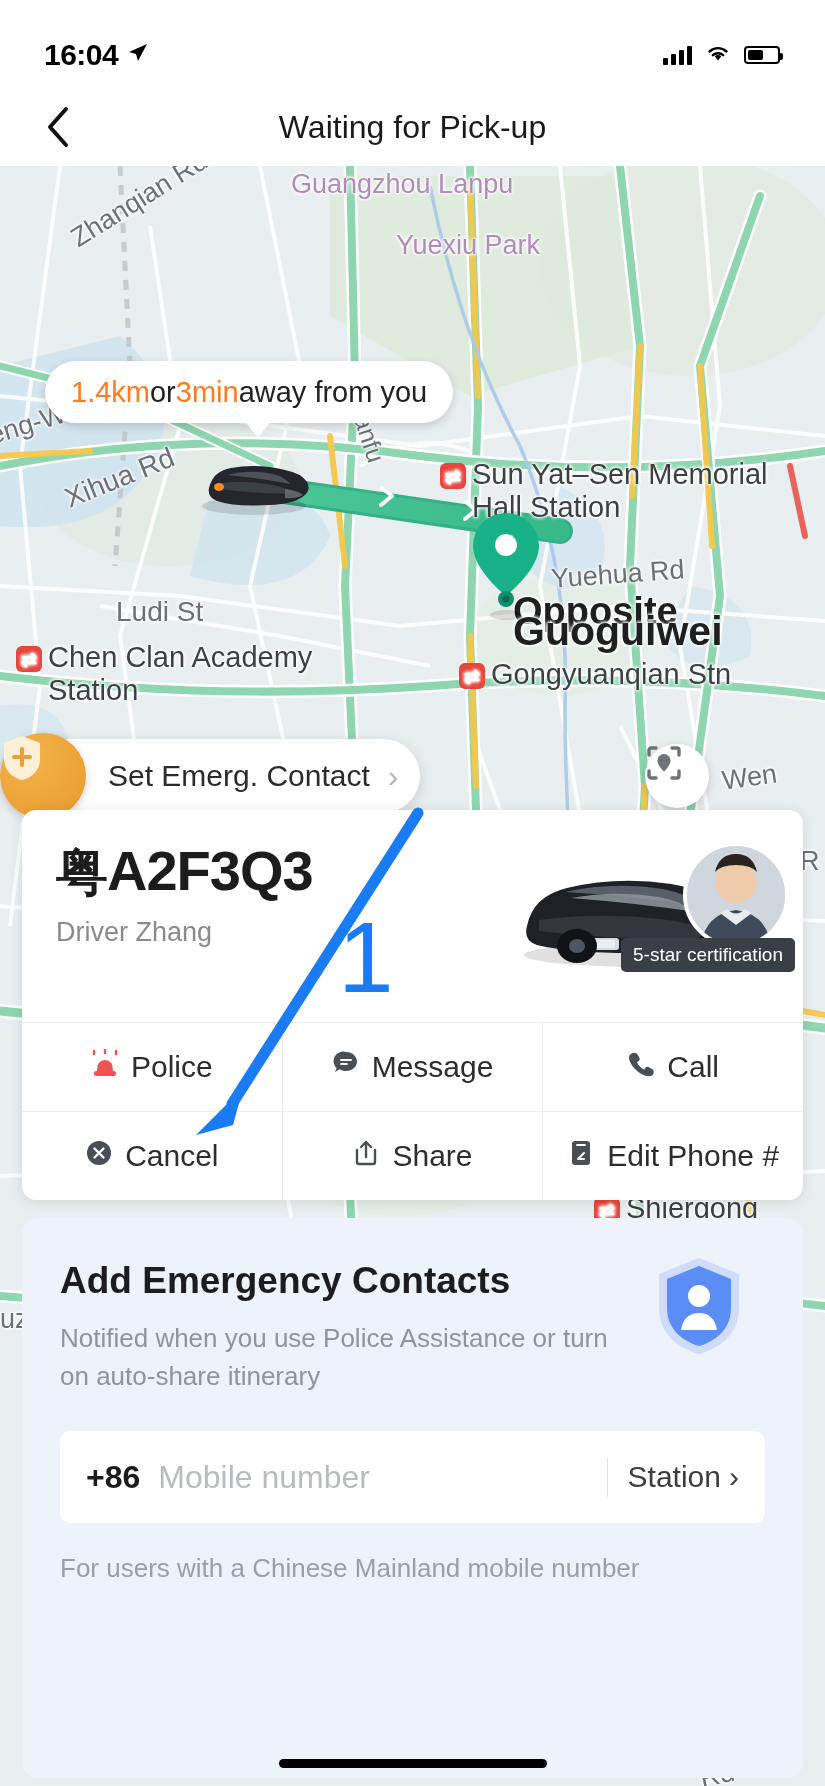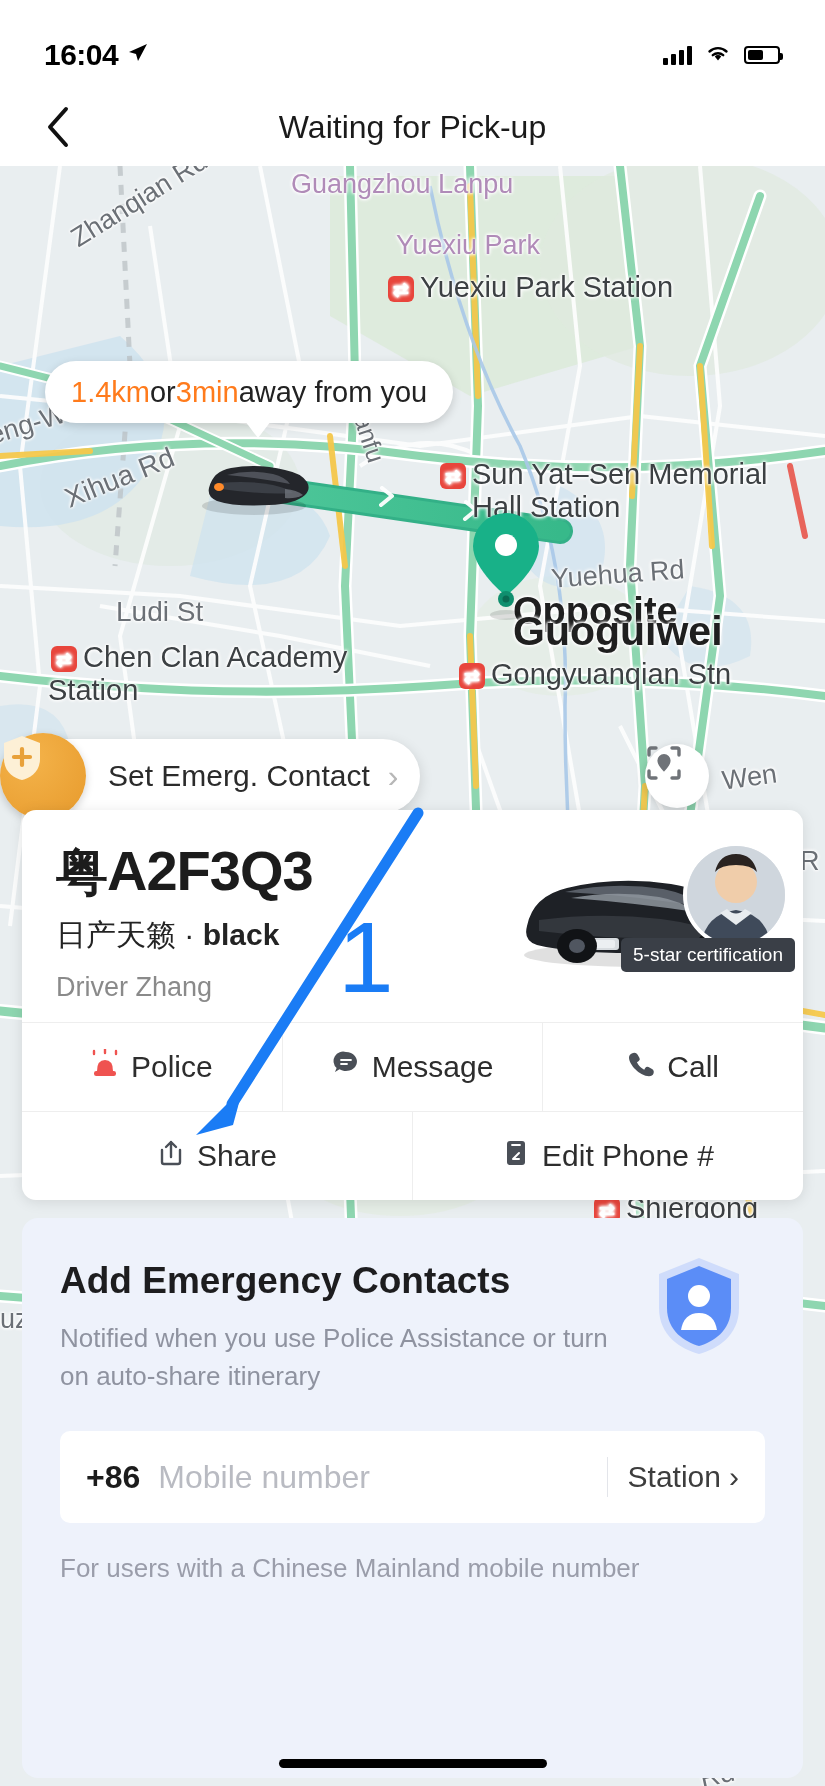--- a/index.html
+++ b/index.html
@@ -279,35 +279,32 @@
       <path d="M250 320 L560 365" stroke="url(#routeg)" stroke-width="20" fill="none" stroke-linecap="round"></path>
       <g stroke="#ffffff" stroke-width="4" fill="none" stroke-linecap="round" stroke-linejoin="round" opacity=".95">
         <path d="M382 322 L392 330 L381 339"></path>
         <path d="M466 336 L476 344 L465 353"></path>
       </g>
     </svg>
 
     <div class="maplabel" style="left:62px;top:18px;font-size:27px;color:#6b7076;transform:rotate(-32deg);">Zhanqian Rd</div>
     <div class="maplabel" style="left:291px;top:3px;font-size:27px;color:#b08bb8;">Guangzhou Lanpu</div>
     <div class="maplabel" style="left:396px;top:64px;font-size:27px;color:#b08bb8;">Yuexiu Park</div>
-    <div class="maplabel" style="left:388px;top:105px;font-size:29px;color:#3c4043;">
-      <span class="metro-ic"></span><span>Yuexiu Park Station</span>
-    </div>
     <div class="maplabel" style="left:-14px;top:232px;font-size:27px;color:#6b7076;transform:rotate(-17deg);">eng-West Rd</div>
     <div class="maplabel" style="left:334px;top:250px;font-size:25px;color:#6b7076;transform:rotate(72deg);">Panfu</div>
     <div class="maplabel" style="left:440px;top:292px;font-size:29px;color:#3c4043;">
       <span class="metro-ic"></span><span>Sun Yat–Sen Memorial</span>
     </div>
     <div class="maplabel" style="left:472px;top:325px;font-size:29px;color:#3c4043;">Hall Station</div>
     <div class="maplabel" style="left:62px;top:296px;font-size:28px;color:#6b7076;transform:rotate(-22deg);">Xihua Rd</div>
     <div class="maplabel" style="left:551px;top:393px;font-size:27px;color:#6b7076;transform:rotate(-4deg);">Yuehua Rd</div>
     <div class="maplabel" style="left:513px;top:424px;font-size:38px;color:#1f1f1f;font-weight:700;">Opposite</div>
     <div class="maplabel" style="left:513px;top:442px;font-size:41px;color:#1f1f1f;font-weight:700;">Guoguiwei</div>
     <div class="maplabel" style="left:116px;top:430px;font-size:28px;color:#6b7076;">Ludi St</div>
-    <div class="maplabel" style="left:16px;top:475px;font-size:29px;color:#3c4043;margin-left:35px;">
+    <div class="maplabel" style="left:16px;top:475px;font-size:29px;color:#3c4043;">
       <span class="metro-ic"></span><span>Chen Clan Academy</span>
     </div>
     <div class="maplabel" style="left:48px;top:508px;font-size:29px;color:#3c4043;">Station</div>
     <div class="maplabel" style="left:459px;top:492px;font-size:29px;color:#3c4043;">
       <span class="metro-ic"></span><span>Gongyuanqian Stn</span>
     </div>
     <div class="maplabel" style="left:594px;top:1026px;font-size:29px;color:#3c4043;">
       <span class="metro-ic"></span><span>Shiergong</span>
     </div>
     <div class="maplabel" style="left:180px;top:620px;font-size:28px;color:#6b7076;transform:rotate(-7deg);">Haifu We</div>
@@ -367,23 +364,20 @@
         </g>
         <path d="M19 10 a6.6 6.6 0 0 1 6.6 6.6 c0 5 -6.6 11 -6.6 11 s-6.6 -6 -6.6 -11 A6.6 6.6 0 0 1 19 10 z" fill="#6f7378"></path>
       </svg>
     </div>
   </div>
 
   <div class="driver-card">
     <div class="dc-top">
       <div class="plate">
         <span class="cn">粤</span><span>A2F3Q3</span>
-      </div>
-      <div class="model">
-        <span>日产天籁</span><span> · </span><b>black</b>
       </div>
       <div class="dname">Driver Zhang</div>
 
       <div class="carphoto">
         <svg width="270" height="120" viewBox="0 0 270 120">
           <ellipse cx="135" cy="105" rx="120" ry="12" fill="#000" opacity=".12"></ellipse>
           <path d="M18 76 q6 -30 40 -38 q50 -12 104 -4 q32 5 56 22 q24 12 34 24 q6 10 -6 14 q-40 8 -110 9 q-70 1 -108 -8 q-14 -4 -10 -19 z" fill="#1e2126"></path>
           <path d="M56 42 q48 -11 98 -3 q26 5 45 19 q-66 -12 -143 -16 z" fill="#5d636b" opacity=".95"></path>
           <path d="M62 48 q44 -8 88 -1 q22 4 37 15 q-60 -9 -125 -14 z" fill="#8e959d" opacity=".85"></path>
           <path d="M30 70 q60 -8 122 -1 q40 5 66 18 q-100 5 -188 -6 z" fill="#33373d"></path>
@@ -436,20 +430,29 @@
           </svg>
         </span>
         <span>Call</span>
       </div>
     </div>
 
     <div class="dc-row">
       <div class="dc-cell">
         <span>
           <svg width="28" height="28" viewBox="0 0 28 28">
+            <circle cx="14" cy="14" r="12" fill="#4a4f57"></circle>
+            <path d="M9.5 9.5 L18.5 18.5 M18.5 9.5 L9.5 18.5" stroke="#fff" stroke-width="2.4" stroke-linecap="round"></path>
+          </svg>
+        </span>
+        <span>Cancel</span>
+      </div>
+      <div class="dc-cell">
+        <span>
+          <svg width="28" height="28" viewBox="0 0 28 28">
             <path d="M5 11 v12 a2 2 0 0 0 2 2 h14 a2 2 0 0 0 2 -2 V11" stroke="#4a4f57" stroke-width="2.4" fill="none" stroke-linecap="round"></path>
             <path d="M14 18 V3 M14 3 l-5 5 M14 3 l5 5" stroke="#4a4f57" stroke-width="2.4" fill="none" stroke-linecap="round" stroke-linejoin="round"></path>
           </svg>
         </span>
         <span>Share</span>
       </div>
       <div class="dc-cell">
         <span>
           <svg width="28" height="28" viewBox="0 0 28 28">
             <rect x="5" y="2" width="18" height="24" rx="3" fill="#4a4f57"></rect>

